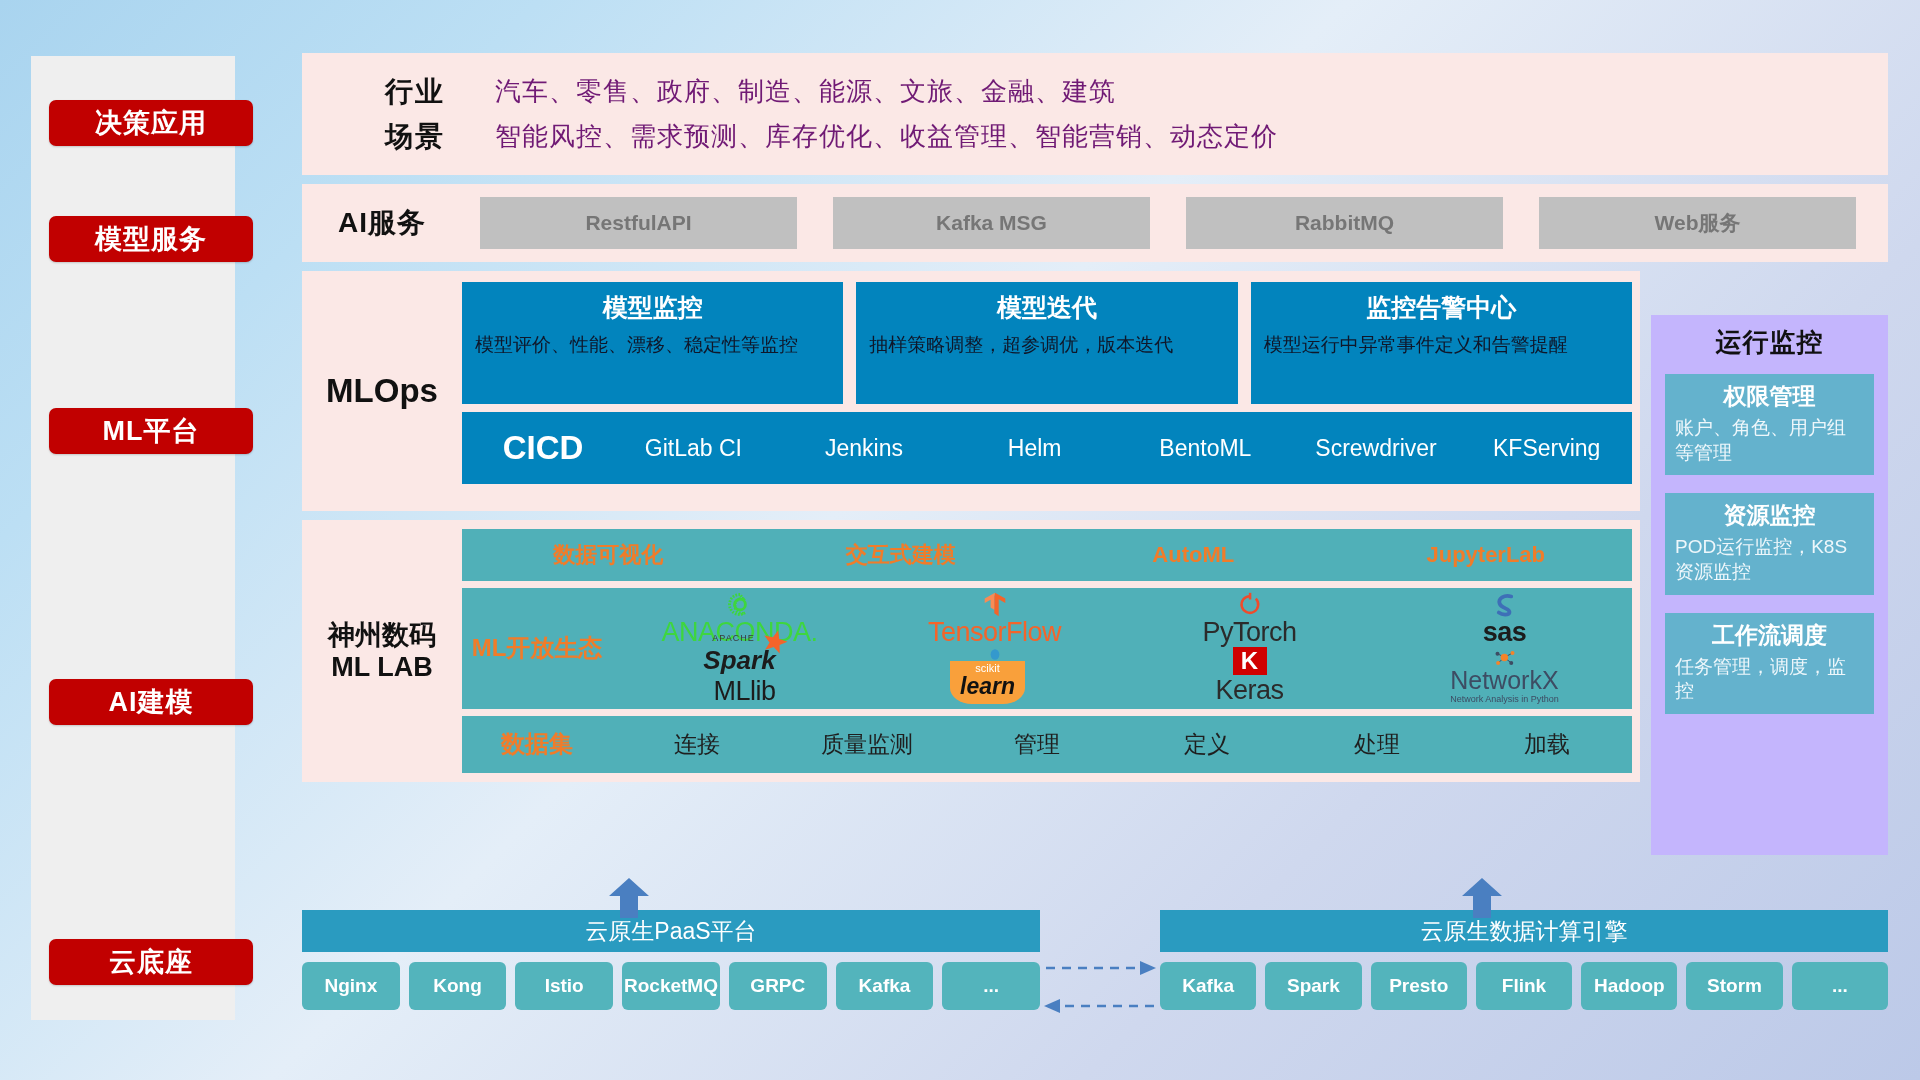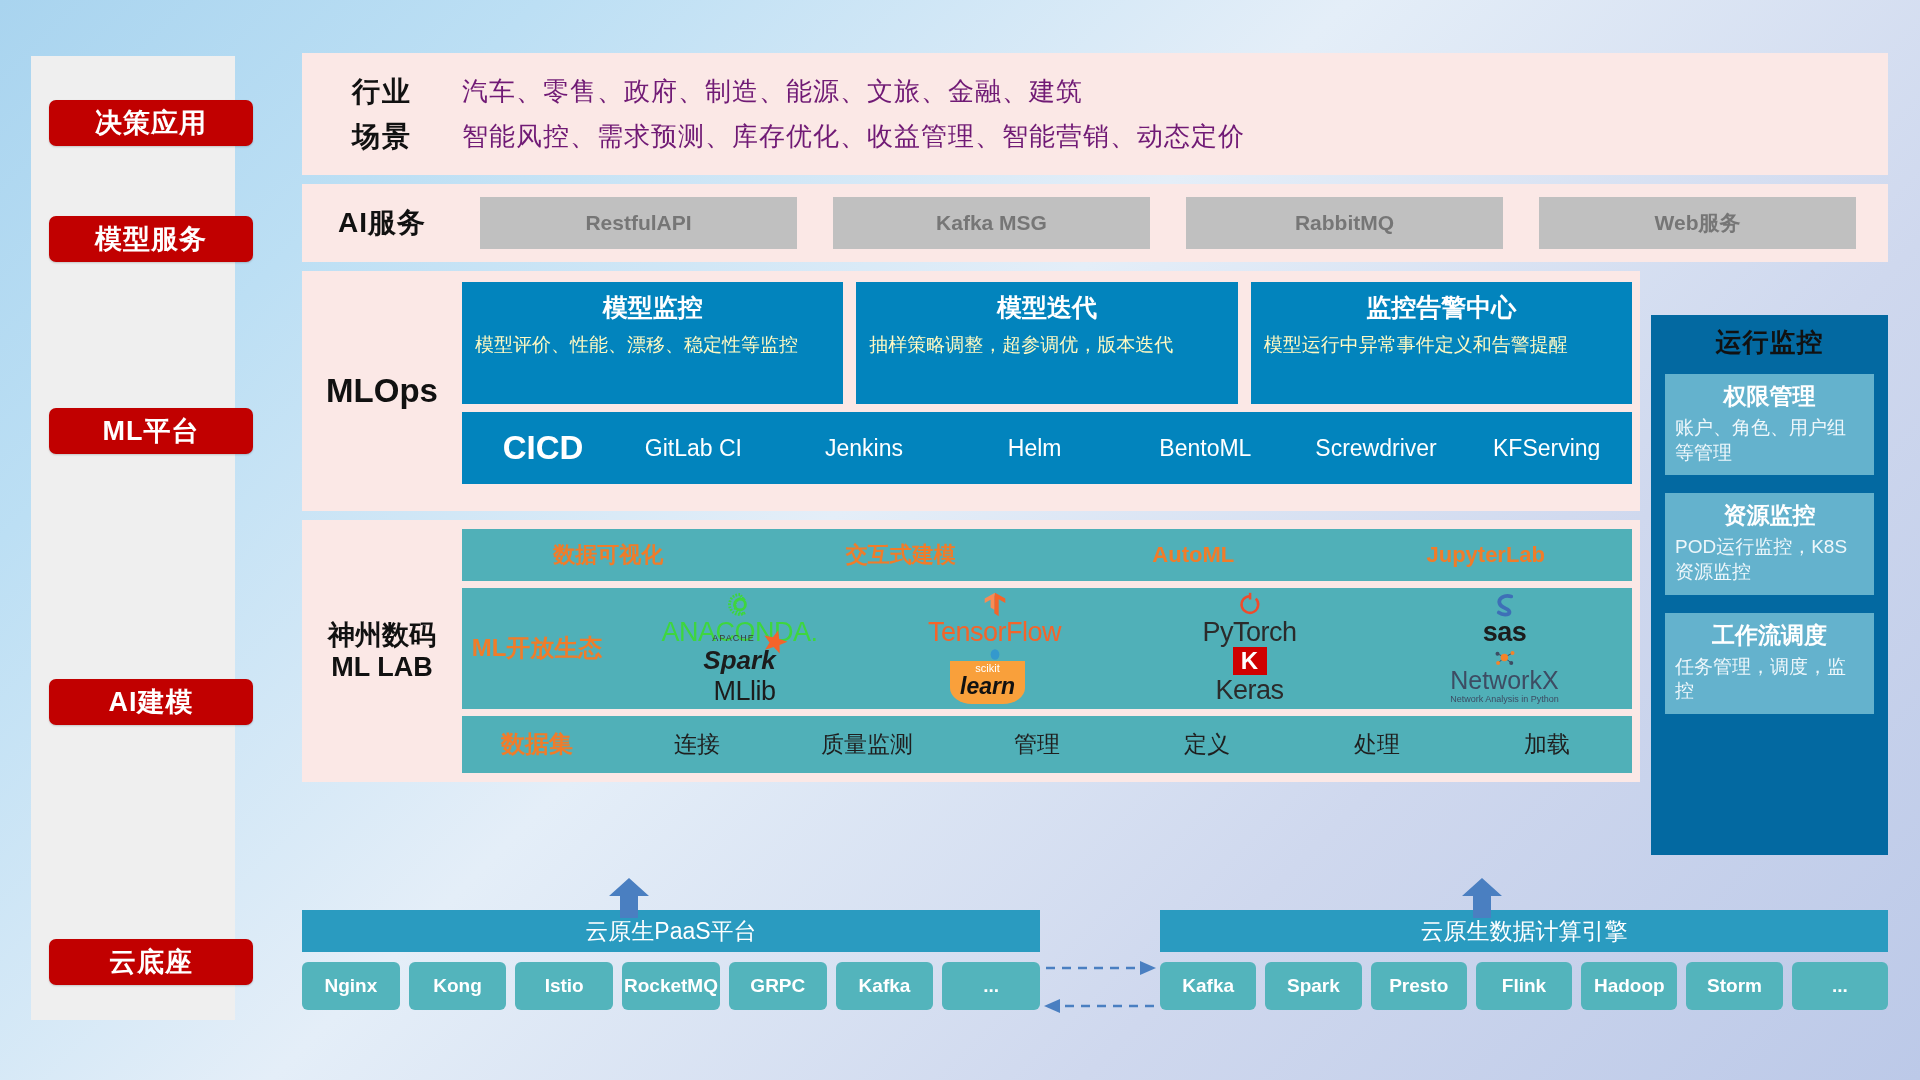--- a/index.html
+++ b/index.html
@@ -46,21 +46,21 @@
   }
 
   .band {
     background: #fbe8e6;
     margin-bottom: 9px;
     position: relative;
   }
 
   
   #band-apps { height: 122px; padding: 16px 0 0 0; }
-  .app-row { display: flex; align-items: center; height: 45px; }
+  .app-row { display: flex; align-items: center; height: 45px; padding-left: 33px; }
   .app-key {
     width: 160px; text-align: center;
     font-size: 28px; font-weight: bold; color: #111;
     letter-spacing: 2px;
   }
   .app-val {
     font-size: 26px; color: #701a75; letter-spacing: 1px;
   }
 
   
@@ -92,21 +92,21 @@
   .mlops-body { flex: 1; padding: 11px 8px 10px 0; display: flex; flex-direction: column; gap: 8px; }
   .mlops-cards { display: flex; gap: 13px; height: 122px; }
   .mlops-card {
     flex: 1; background: #0284bd; color: #fff;
     padding: 9px 13px 0 13px;
   }
   .mlops-card-title {
     text-align: center; font-size: 25px; font-weight: bold;
     margin-bottom: 6px;
   }
-  .mlops-card-desc { font-size: 19px; color: #fef9c3; line-height: 1.32; margin-top: 8px; }
+  .mlops-card-desc { font-size: 19px; color: #0f172a; line-height: 1.32; margin-top: 8px; }
 
   .cicd-row {
     background: #0284bd; height: 72px;
     display: flex; align-items: center; color: #fff;
     overflow: hidden;
   }
   .cicd-label {
     width: 146px; text-align: center;
     font-size: 33px; font-weight: bold; flex: 0 0 auto; padding-left: 16px;
   }
@@ -156,21 +156,21 @@
     width: 150px; flex: 0 0 auto; text-align: center;
     color: #f07c2a; font-size: 24px; font-weight: bold;
   }
   .ds-item { flex: 1; text-align: center; font-size: 23px; color: #1f1f1f; }
 
   
   #band-monitor {
     position: absolute;
     left: 1651px; top: 315px;
     width: 237px; height: 540px;
-    background: #0369a1;
+    background: #c4b5fd;
     padding: 10px 14px;
   }
   .mon-title {
     text-align: center; font-size: 26px; font-weight: bold;
     color: #111; margin-bottom: 14px; letter-spacing: 1px;
   }
   .mon-card {
     background: #64b2cd; color: #fff;
     padding: 7px 10px 10px 10px; margin-bottom: 18px;
   }

